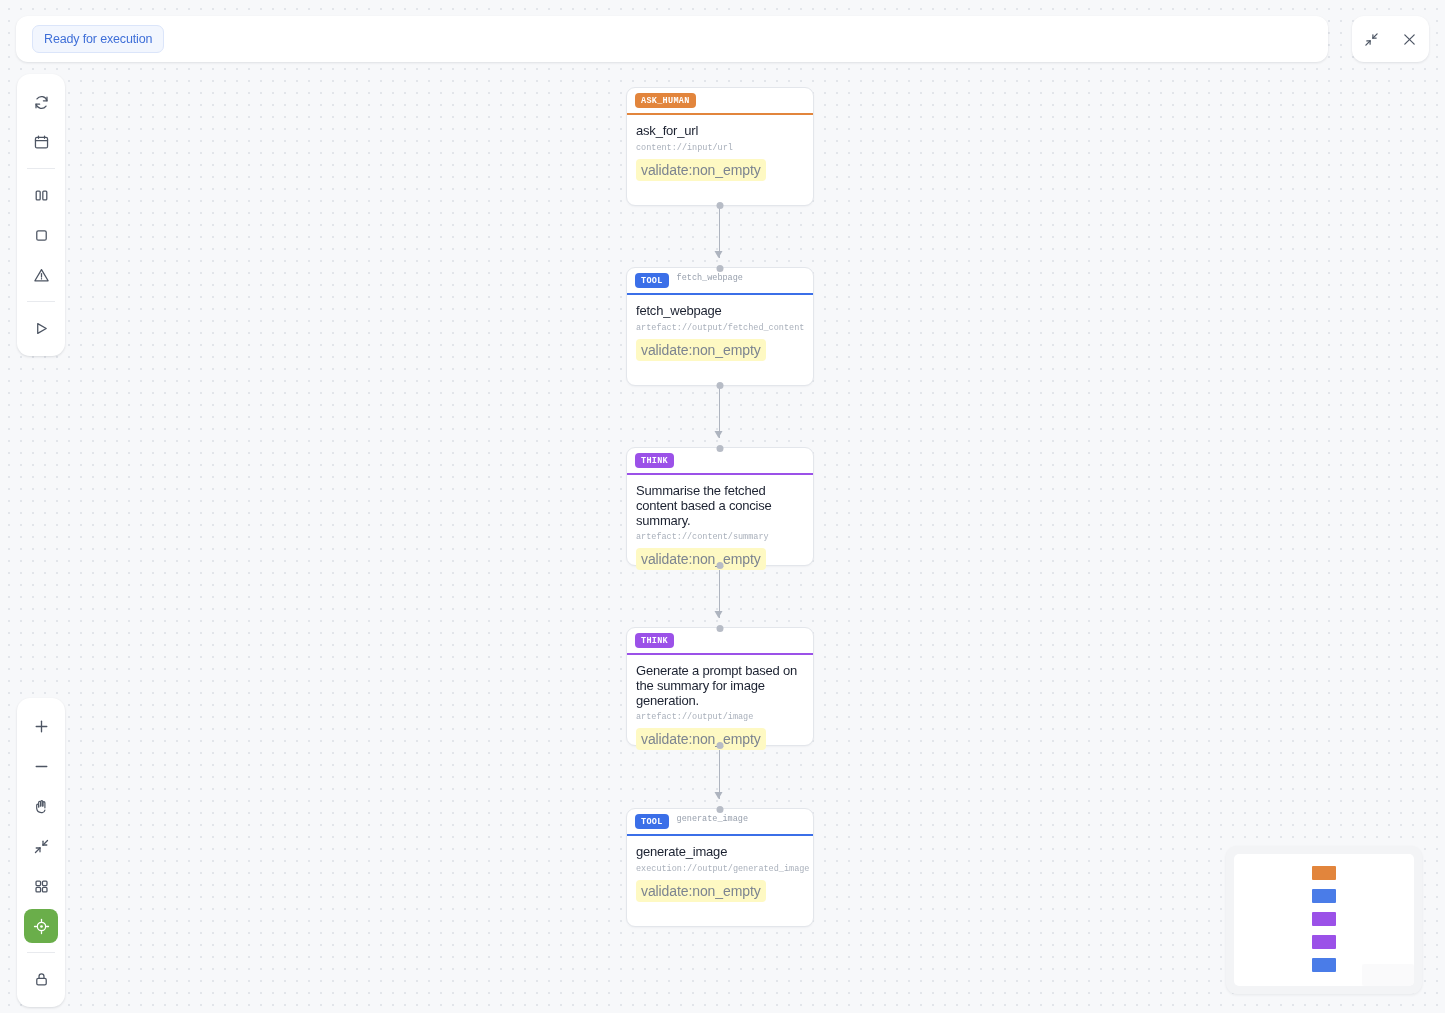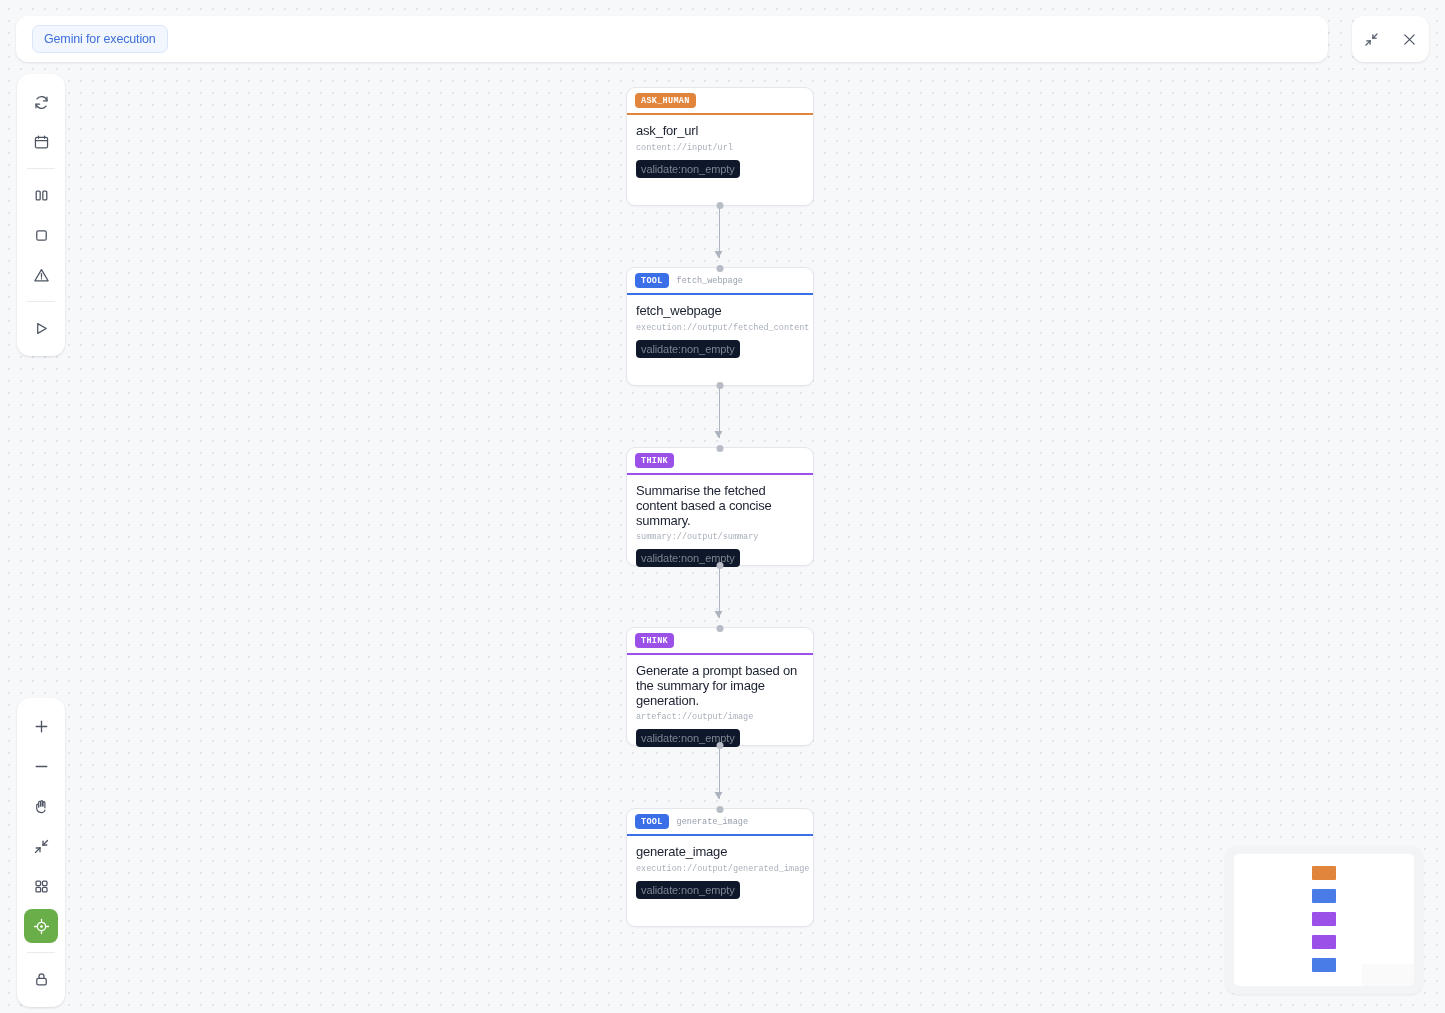--- a/index.html
+++ b/index.html
@@ -120,21 +120,20 @@
     left: 626px;
     width: 188px;
     background: #ffffff;
     border: 1px solid #e3e6eb;
     border-radius: 9px;
     box-shadow: 0 1px 2px rgba(16,24,40,0.04);
     z-index: 10;
   }
   .node-head {
     display: flex;
-    align-items: center;
     gap: 8px;
     padding: 5px 8px 5px 8px;
     border-bottom: 2px solid;
     border-radius: 8px 8px 0 0;
   }
   .badge {
     font-family: "Liberation Mono", monospace;
     font-size: 8.5px;
     font-weight: bold;
     letter-spacing: 0.3px;
@@ -164,23 +163,23 @@
   }
   .node-artefact {
     font-family: "Liberation Mono", monospace;
     font-size: 8.5px;
     color: #a9b0bb;
     margin-bottom: 6px;
     white-space: nowrap;
   }
   .node-chip {
     display: inline-block;
-    font-size: 11px;
+    font-size: 14px;
     color: #7c8490;
-    background: #0f172a;
+    background: #fef9c3;
     border-radius: 4px;
     padding: 3px 5px;
     letter-spacing: -0.1px;
   }
 
   
   .port {
     position: absolute;
     width: 7px; height: 7px;
     border-radius: 50%;
@@ -249,21 +248,21 @@
     background: rgba(250,250,251,0.9);
     border-radius: 2px;
   }
 </style>
 </head>
 <body>
 
 <div id="canvas">
 
   <div class="header-bar">
-    <div class="status-badge">Gemini for execution</div>
+    <div class="status-badge">Ready for execution</div>
   </div>
 
   <div class="header-controls">
     <div class="hdr-btn">
       <svg width="15" height="15" viewBox="0 0 16 16" fill="none" stroke="currentColor" stroke-width="1.3" stroke-linecap="round" stroke-linejoin="round">
         <path d="M2 14 L6.5 9.5"></path>
           <path d="M6.5 9.5 L3 9.5"></path>
           <path d="M6.5 9.5 L6.5 13"></path>
         <path d="M14 2 L9.5 6.5"></path>
           <path d="M9.5 6.5 L13 6.5"></path>
@@ -401,35 +400,35 @@
     <div class="port bottom"></div>
   </div>
 
   <div class="node" style="top:267px; height:119px;">
     <div class="node-head" style="border-bottom-color:#3b6fe8;">
       <span class="badge" style="background:#3b6fe8;">TOOL</span>
       <span class="head-sub">fetch_webpage</span>
     </div>
     <div class="node-body">
       <div class="node-title">fetch_webpage</div>
-      <div class="node-artefact">execution://output/fetched_content</div>
+      <div class="node-artefact">artefact://output/fetched_content</div>
       <span class="node-chip">validate:non_empty</span>
     </div>
     <div class="port top"></div>
     <div class="port bottom"></div>
   </div>
 
   <div class="node" style="top:447px; height:119px;">
     <div class="node-head" style="border-bottom-color:#9b51e8;">
       <span class="badge" style="background:#9b51e8;">THINK</span>
       <span class="head-sub"></span>
     </div>
     <div class="node-body">
       <div class="node-title">Summarise the fetched content based a concise summary.</div>
-      <div class="node-artefact">summary://output/summary</div>
+      <div class="node-artefact">artefact://content/summary</div>
       <span class="node-chip">validate:non_empty</span>
     </div>
     <div class="port top"></div>
     <div class="port bottom"></div>
   </div>
 
   <div class="node" style="top:627px; height:119px;">
     <div class="node-head" style="border-bottom-color:#9b51e8;">
       <span class="badge" style="background:#9b51e8;">THINK</span>
       <span class="head-sub"></span>

